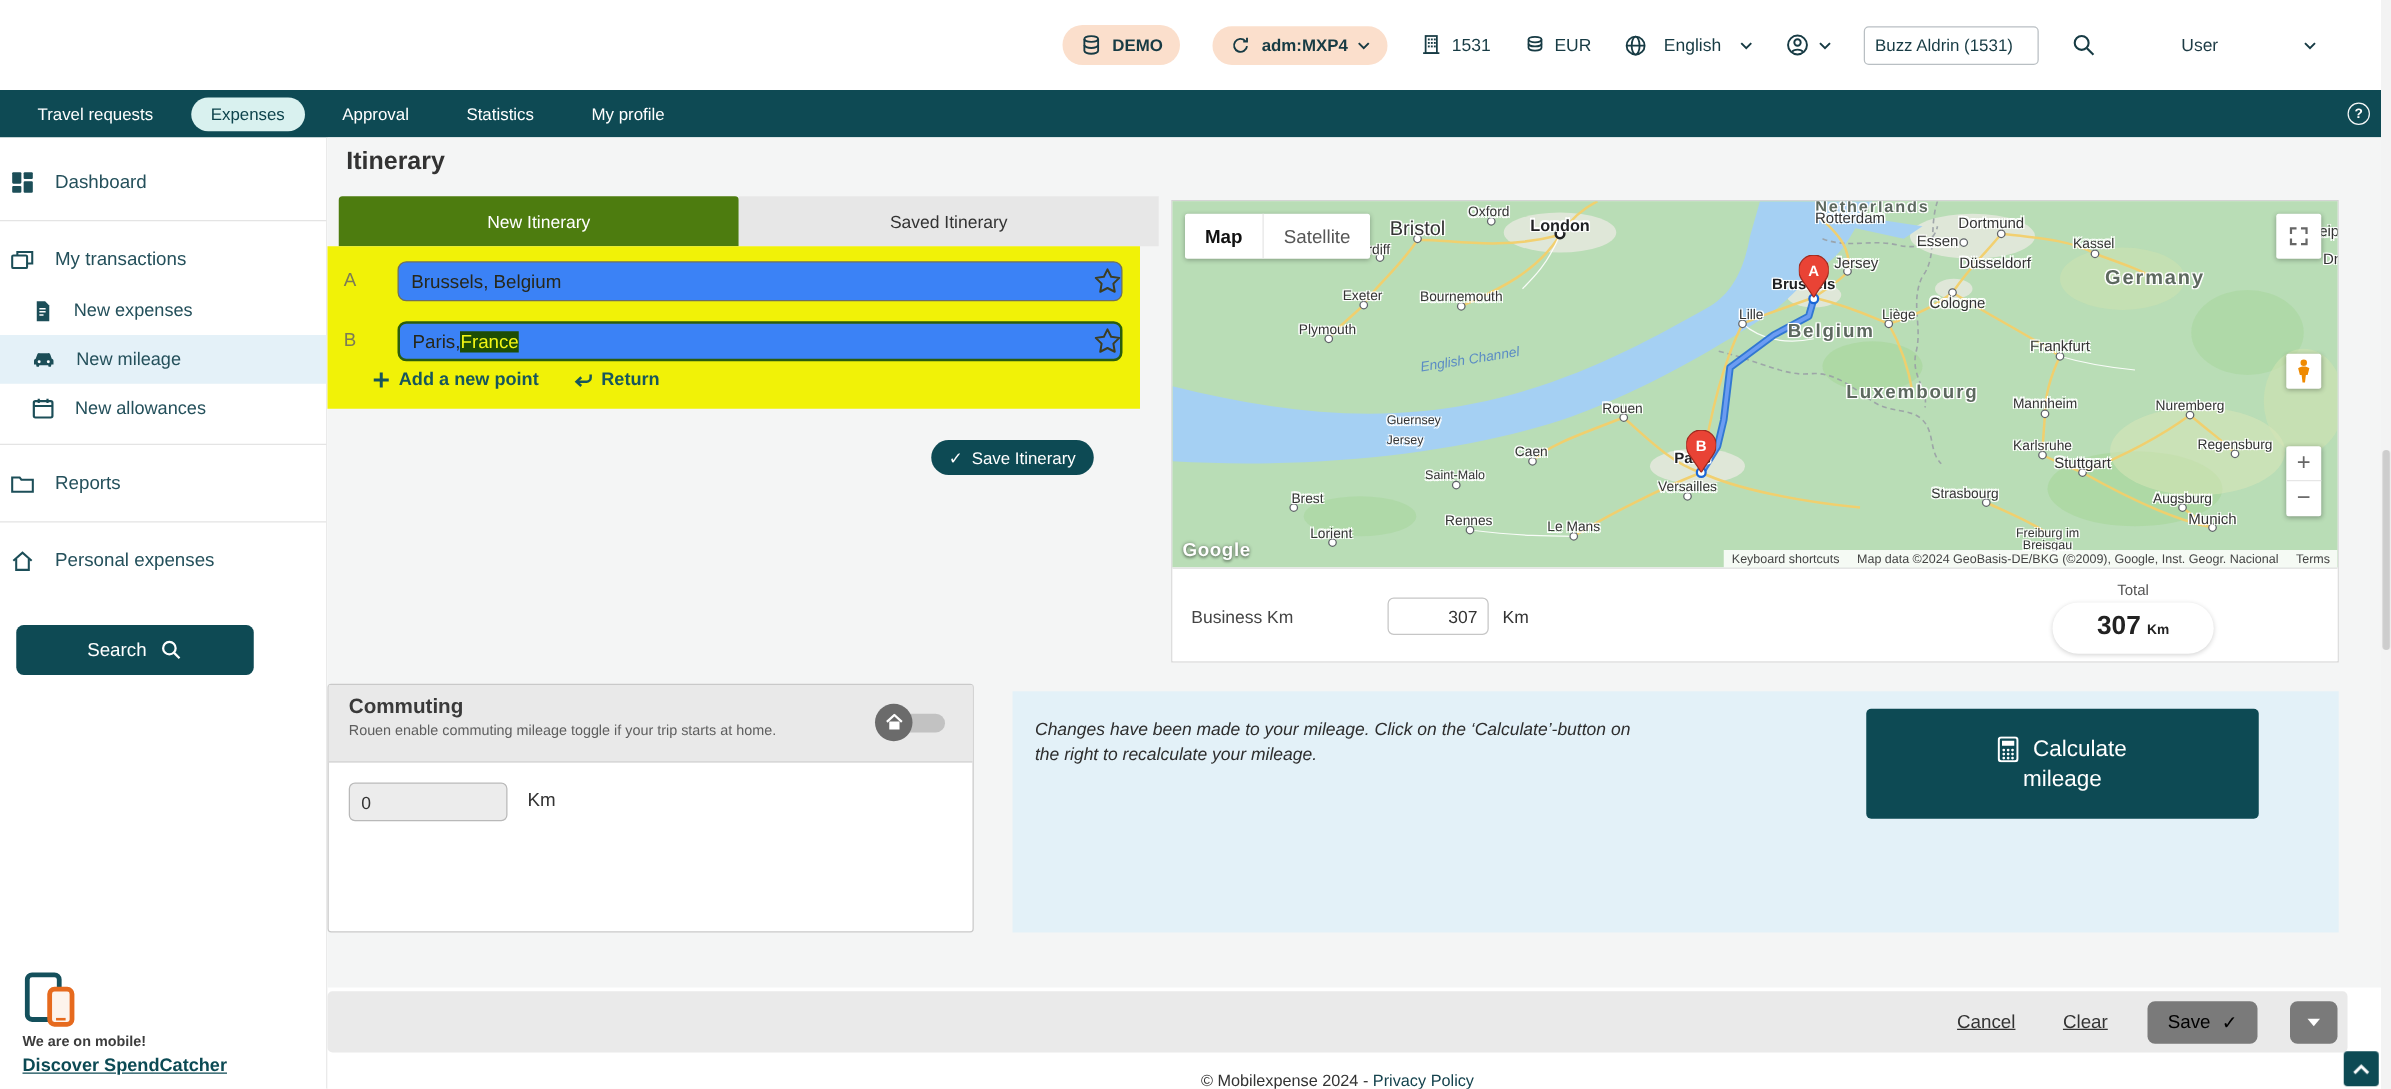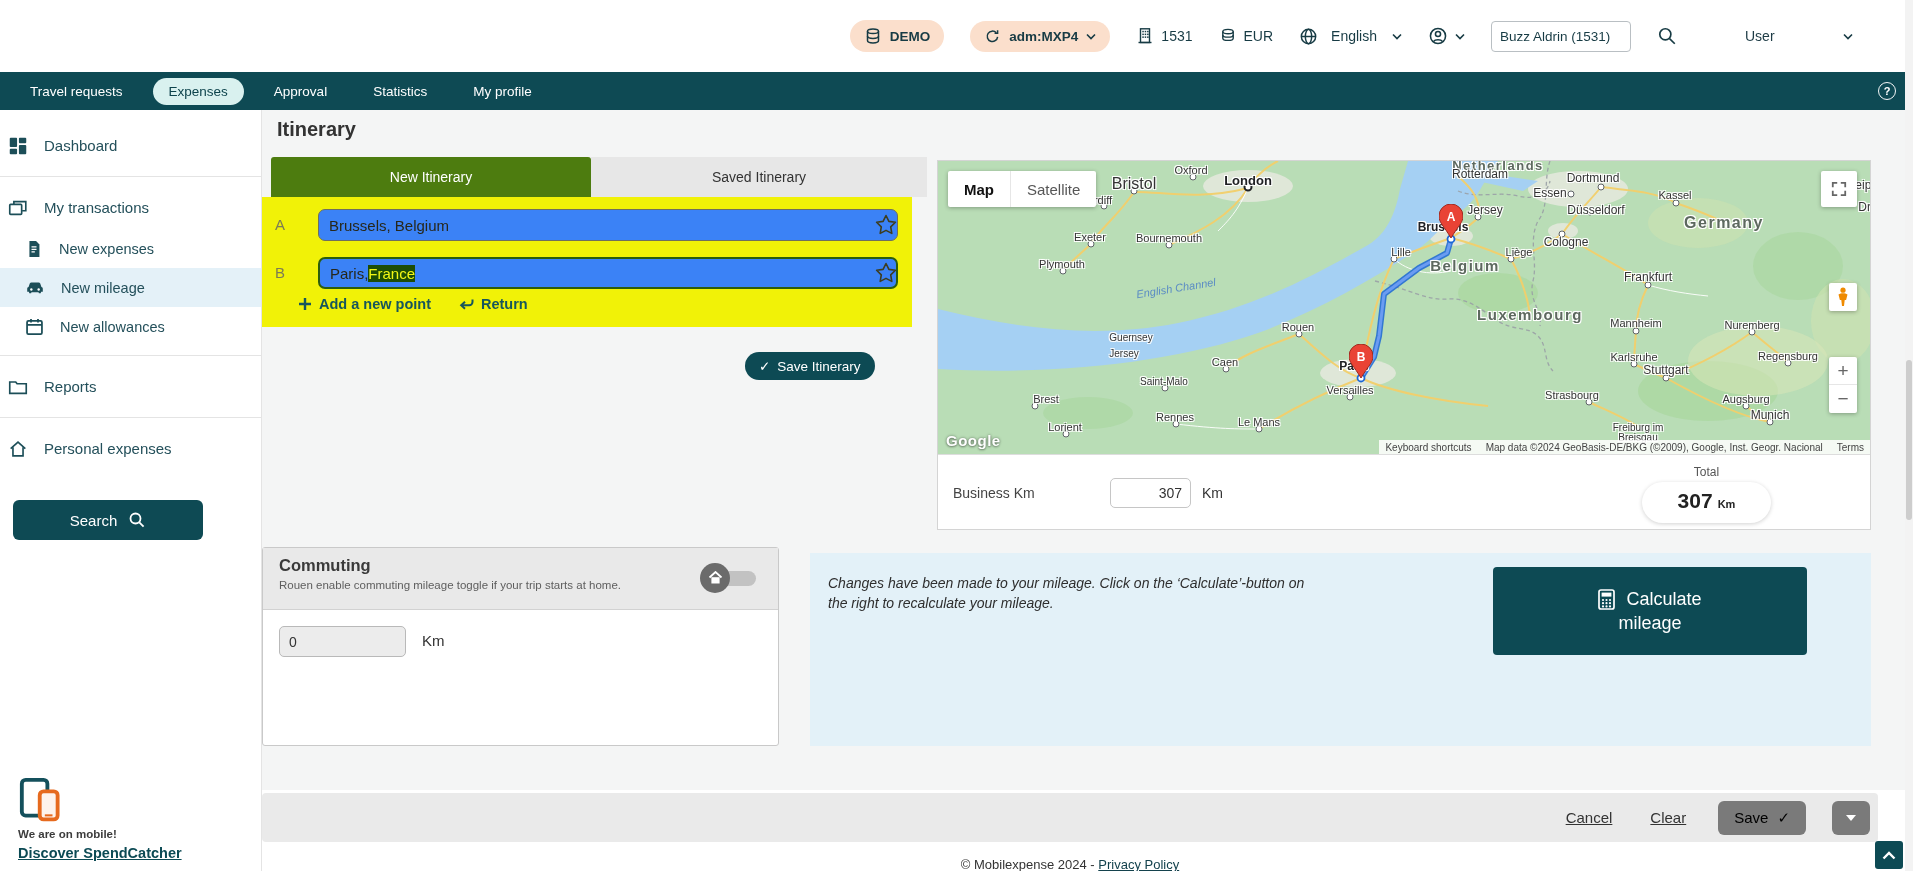--- a/index.html
+++ b/index.html
@@ -131,21 +131,21 @@
   
   .action-bar { position:absolute; left:0; top:683px; width:1616px; height:49px; background:#eaeaea; border-radius:4px;
     display:flex; align-items:center; justify-content:flex-end; gap:26px; padding-right:8px; }
   .link-btn { font-size:15px; color:#333; text-decoration:underline; cursor:pointer; background:none; border:none; font-family:inherit; }
   .save-btn { height:34px; background:#7a7a7a; border:none; border-radius:6px; color:#000000; font-size:15px;
     font-family:inherit; padding:0 16px; display:flex; align-items:center; gap:9px; cursor:pointer; }
   .caret-btn { width:38px; height:34px; background:#7a7a7a; border:none; border-radius:6px; cursor:pointer;
     display:flex; align-items:center; justify-content:center; }
   .caret-down { width:0; height:0; border-left:5px solid transparent; border-right:5px solid transparent; border-top:6px solid #fff; }
   .copyright { position:absolute; left:0; top:747px; width:1616px; text-align:center; font-size:13px; color:#333; }
-  .copyright a { color:#14424d; text-decoration:underline; cursor:pointer; }
+  .copyright a { color:#14424d; cursor:pointer; }
 
   .scrolltop { position:fixed; right:10px; bottom:2px; width:28px; height:28px; background:#0d4a54; border:none;
     border-radius:3px; display:flex; align-items:center; justify-content:center; cursor:pointer; z-index:20; }
   .scrollbar { position:fixed; right:0; top:0; width:8px; height:100%; background:#f3f3f3; z-index:10; }
   .scroll-thumb { position:absolute; right:1px; top:360px; width:6px; height:160px; background:#cdcdcd; border-radius:3px; }
 </style>
 </head>
 <body>
 
 <div class="topbar">

